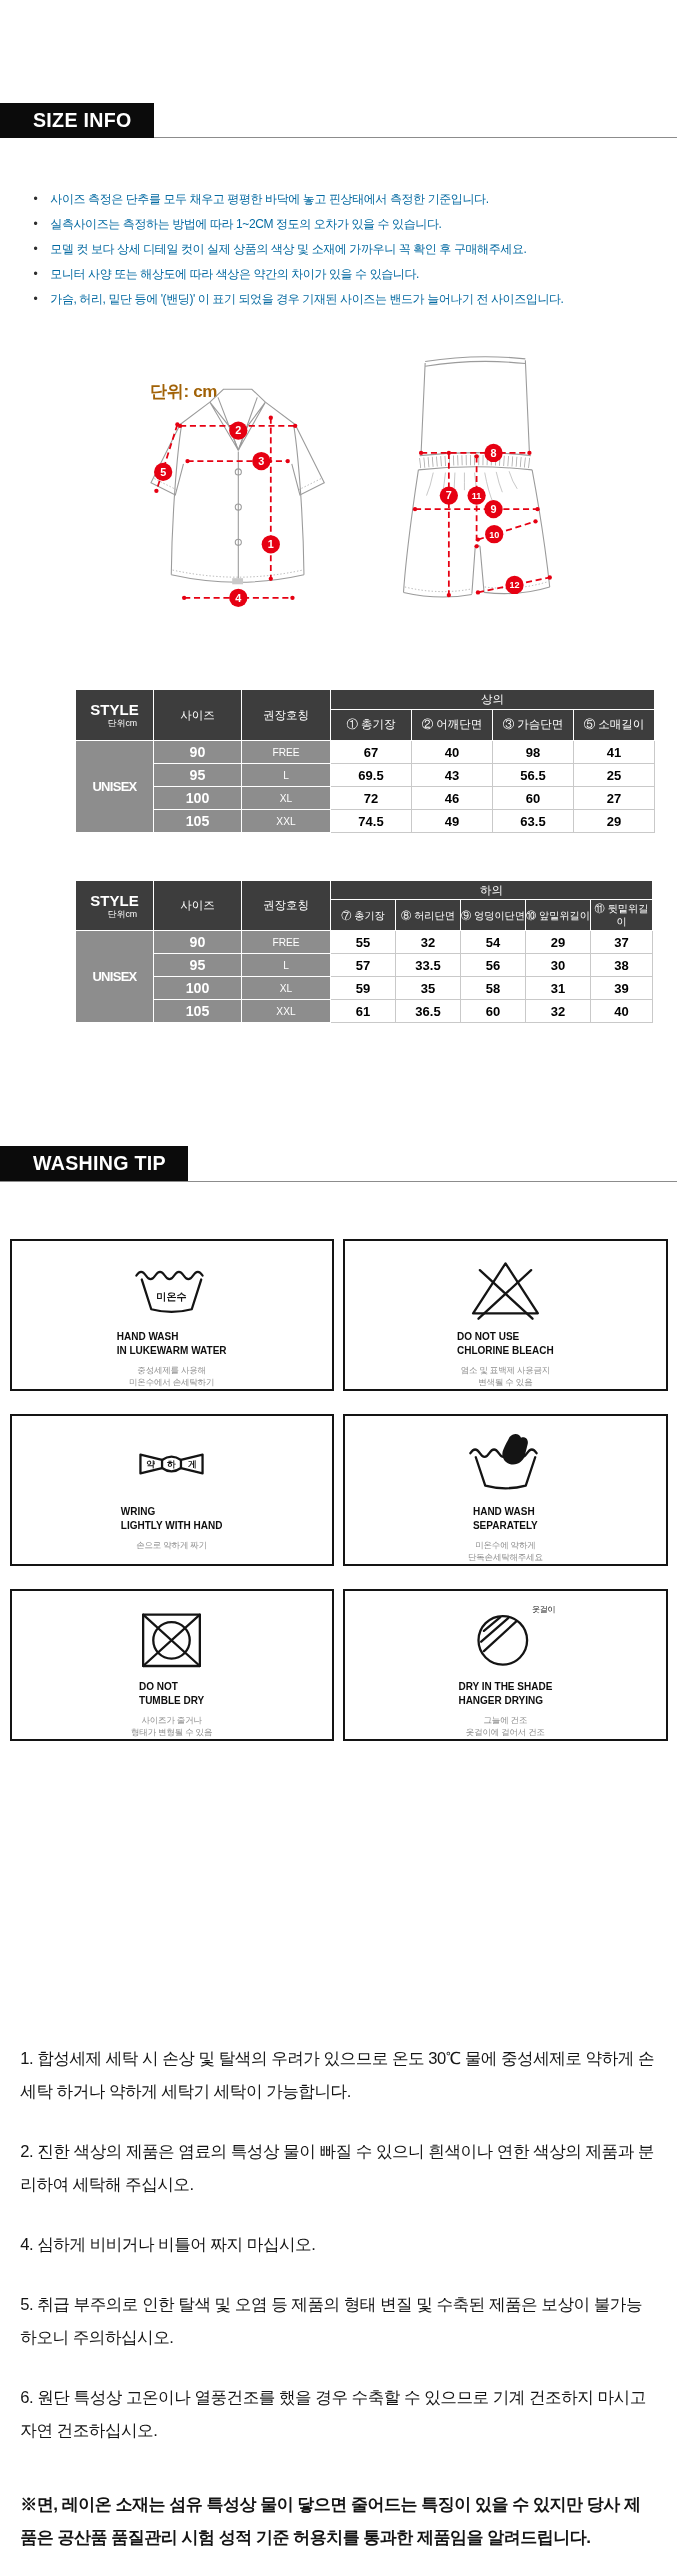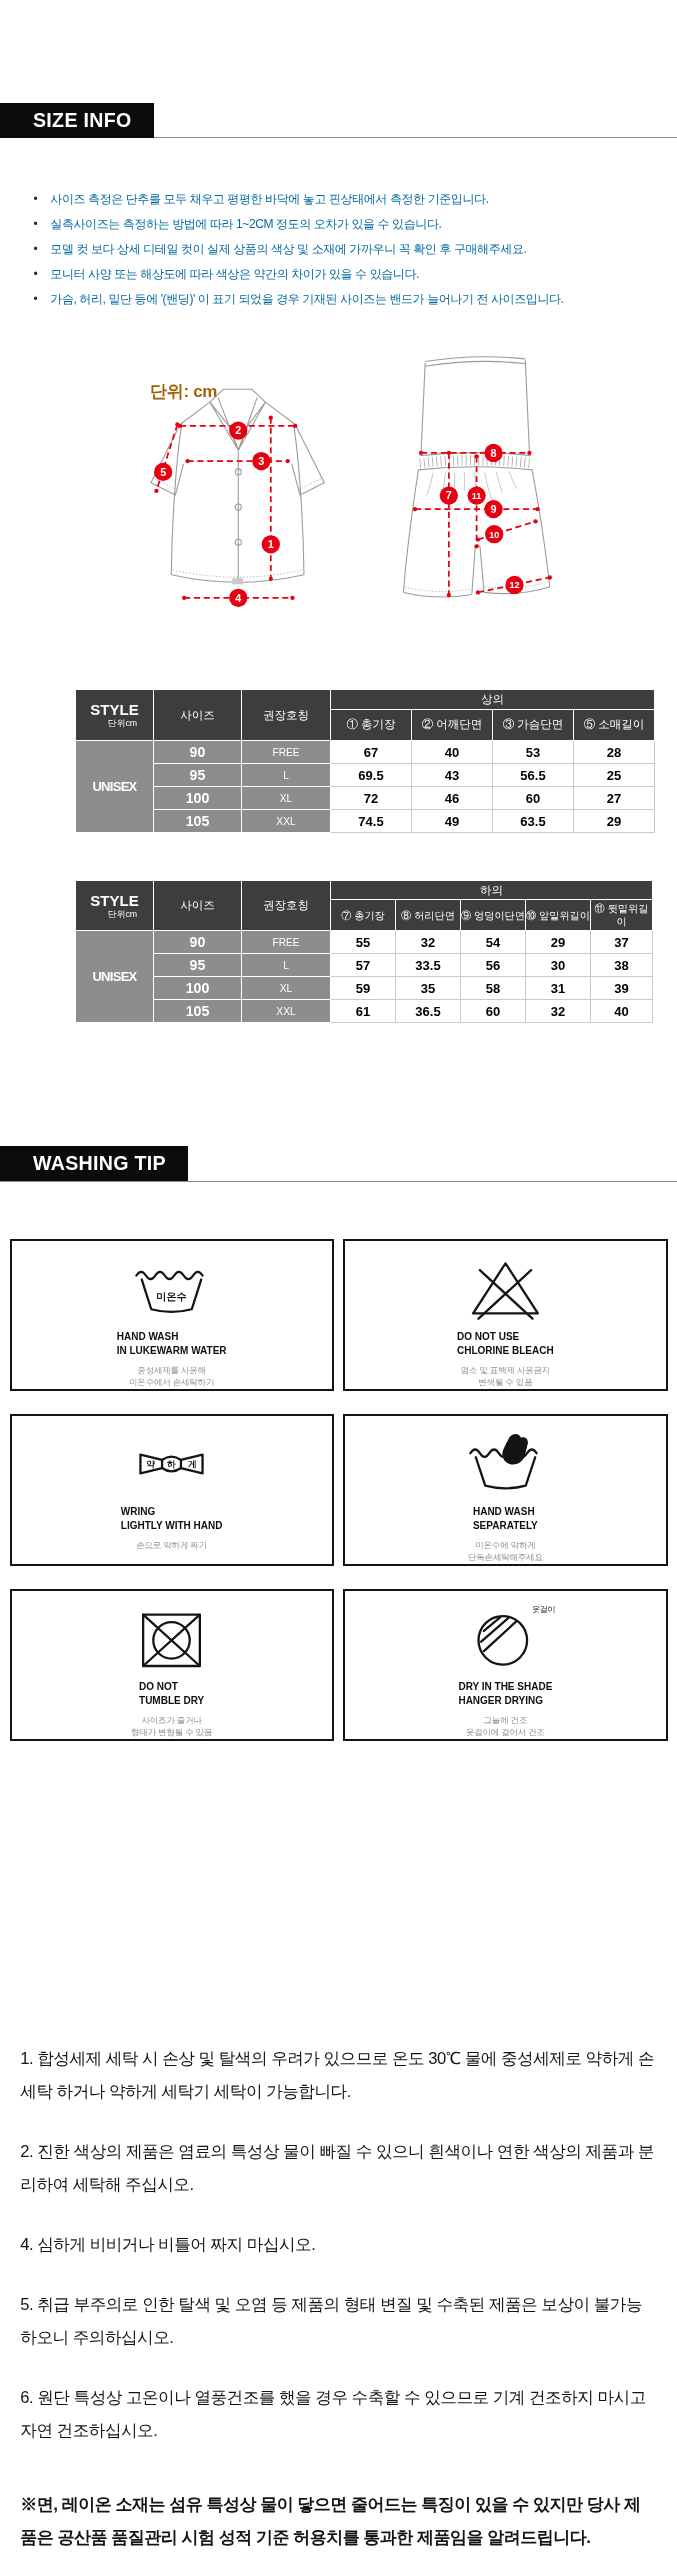--- a/index.html
+++ b/index.html
@@ -232,22 +232,22 @@
         <th class="hdr hdr-sub">⑤ 소매길이</th>
       </tr>
     </thead>
     <tbody>
       <tr>
         <td class="gray cell-unisex" rowspan="4">UNISEX</td>
         <td class="gray cell-size">90</td>
         <td class="gray cell-fit">FREE</td>
         <td class="cell-val">67</td>
         <td class="cell-val">40</td>
-        <td class="cell-val">53</td>
-        <td class="cell-val">28</td>
+        <td class="cell-val">98</td>
+        <td class="cell-val">41</td>
       </tr>
       <tr>
         <td class="gray cell-size">95</td>
         <td class="gray cell-fit">L</td>
         <td class="cell-val">69.5</td>
         <td class="cell-val">43</td>
         <td class="cell-val">56.5</td>
         <td class="cell-val">25</td>
       </tr>
       <tr>

